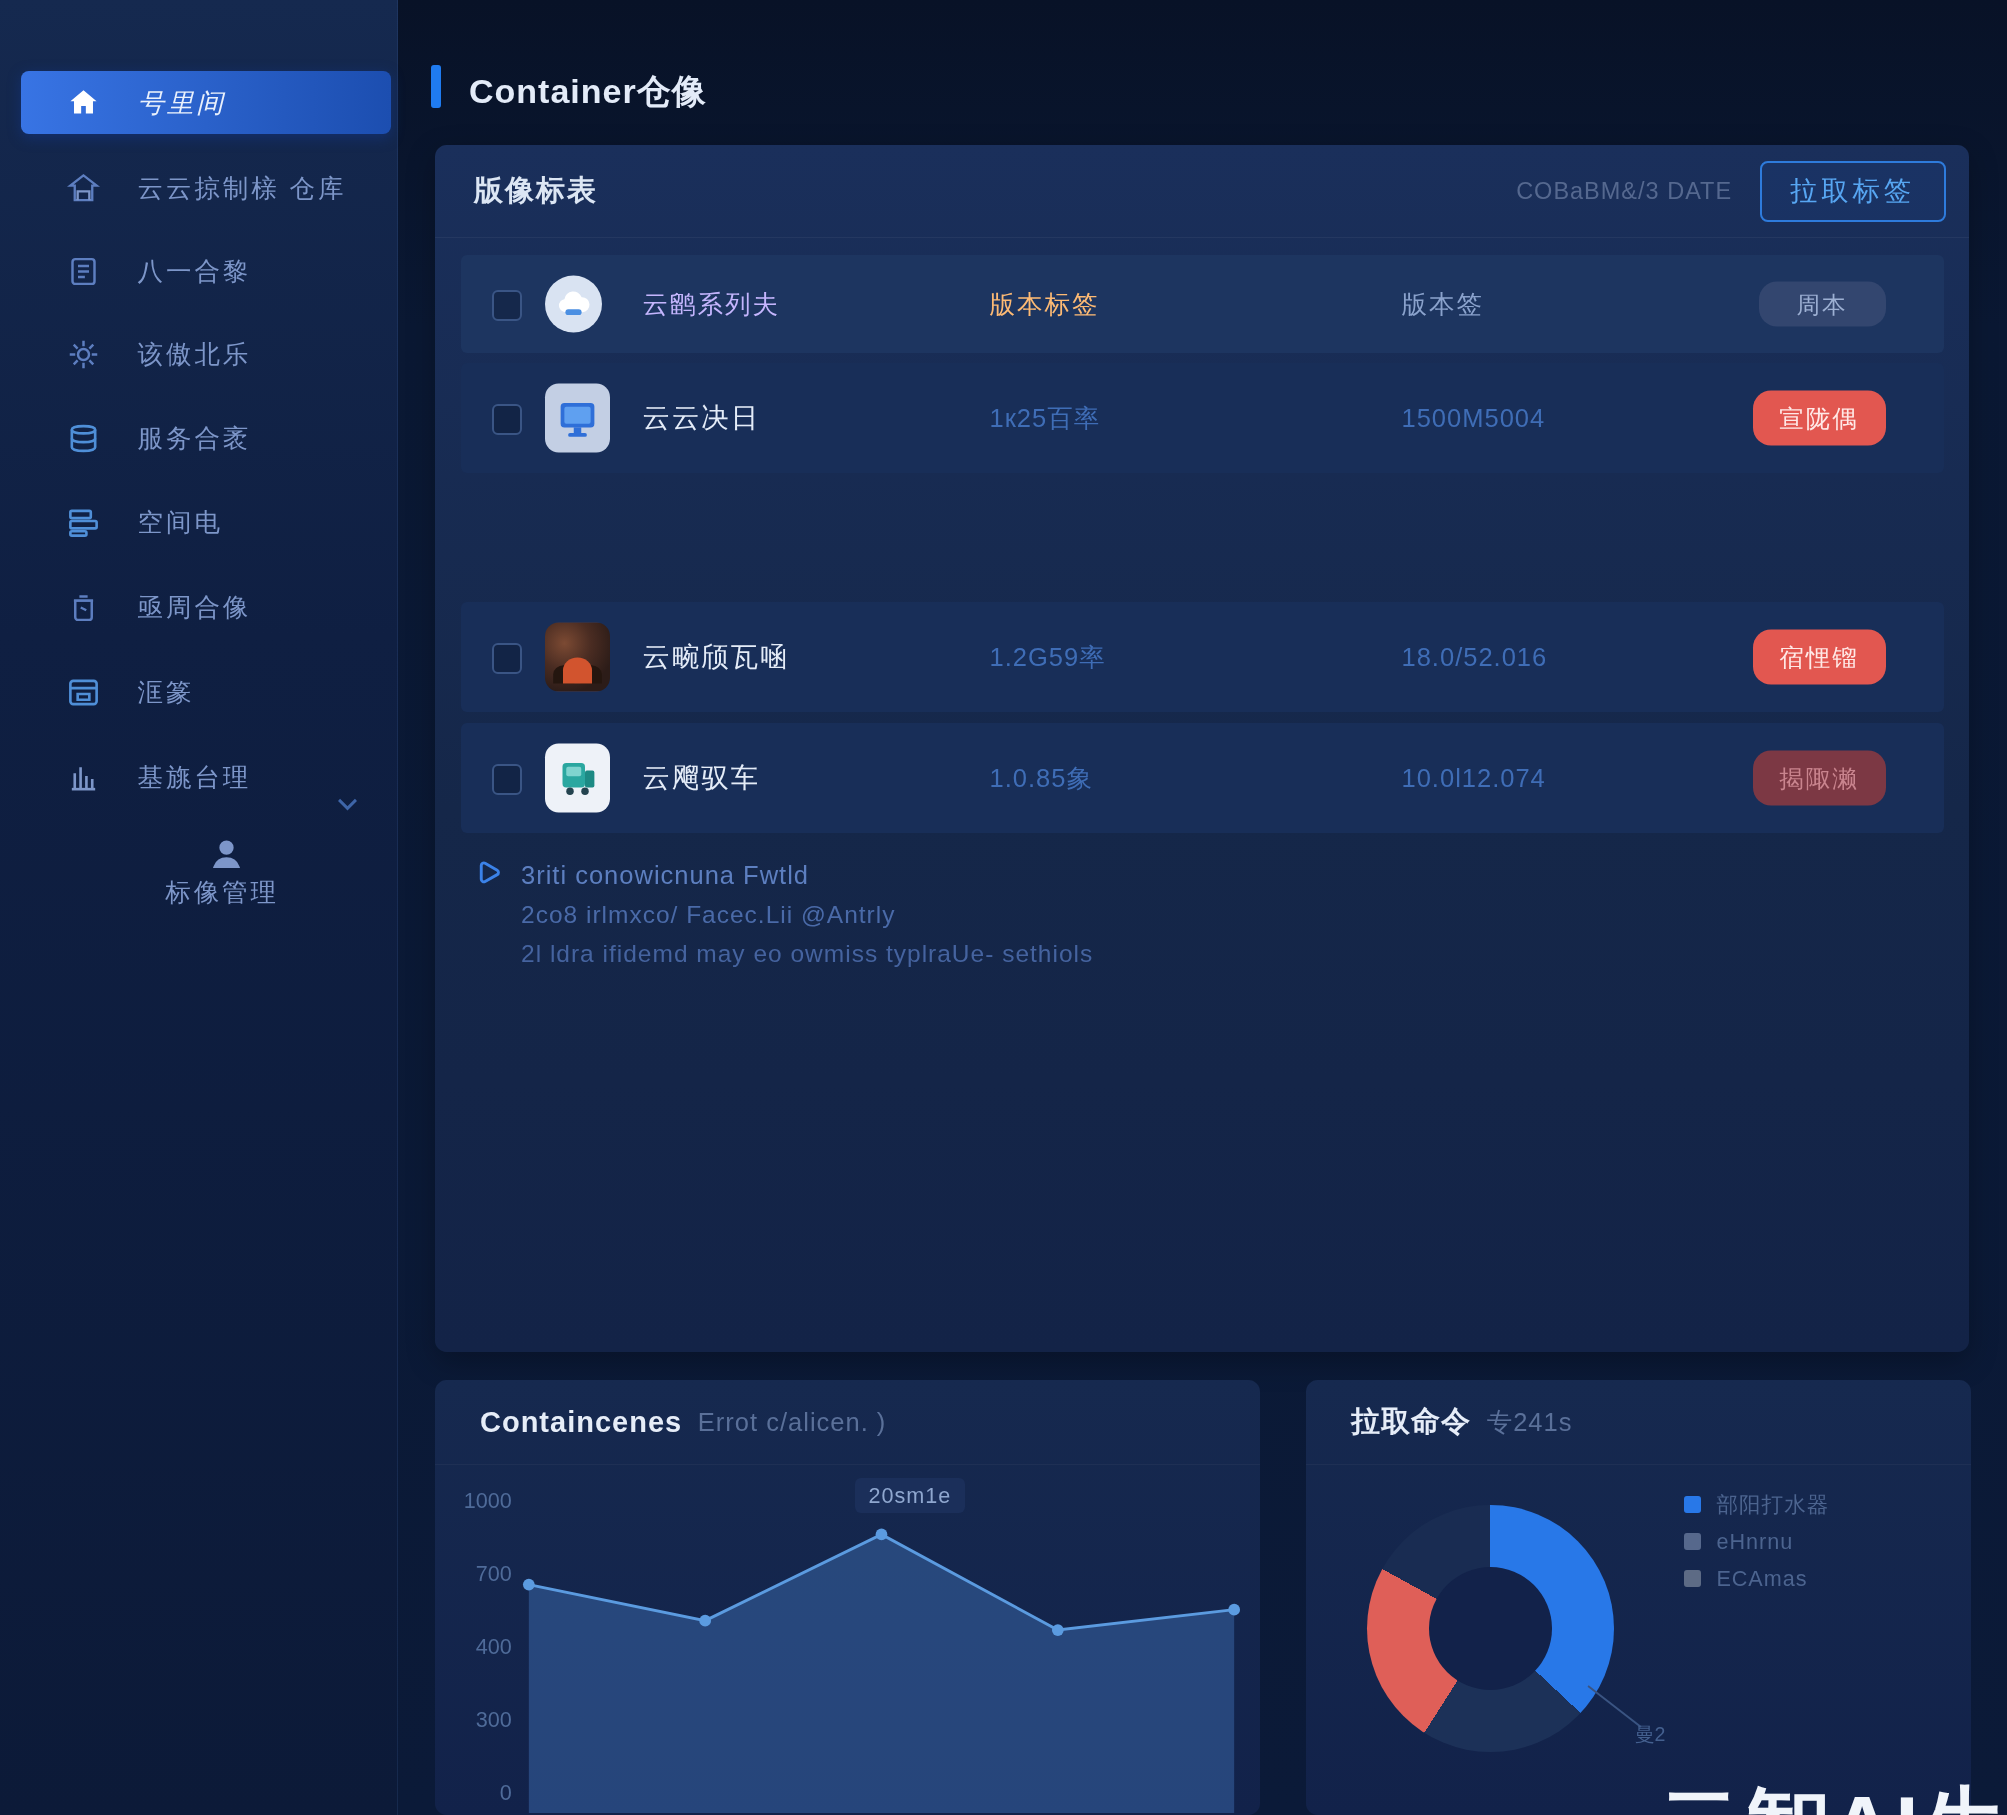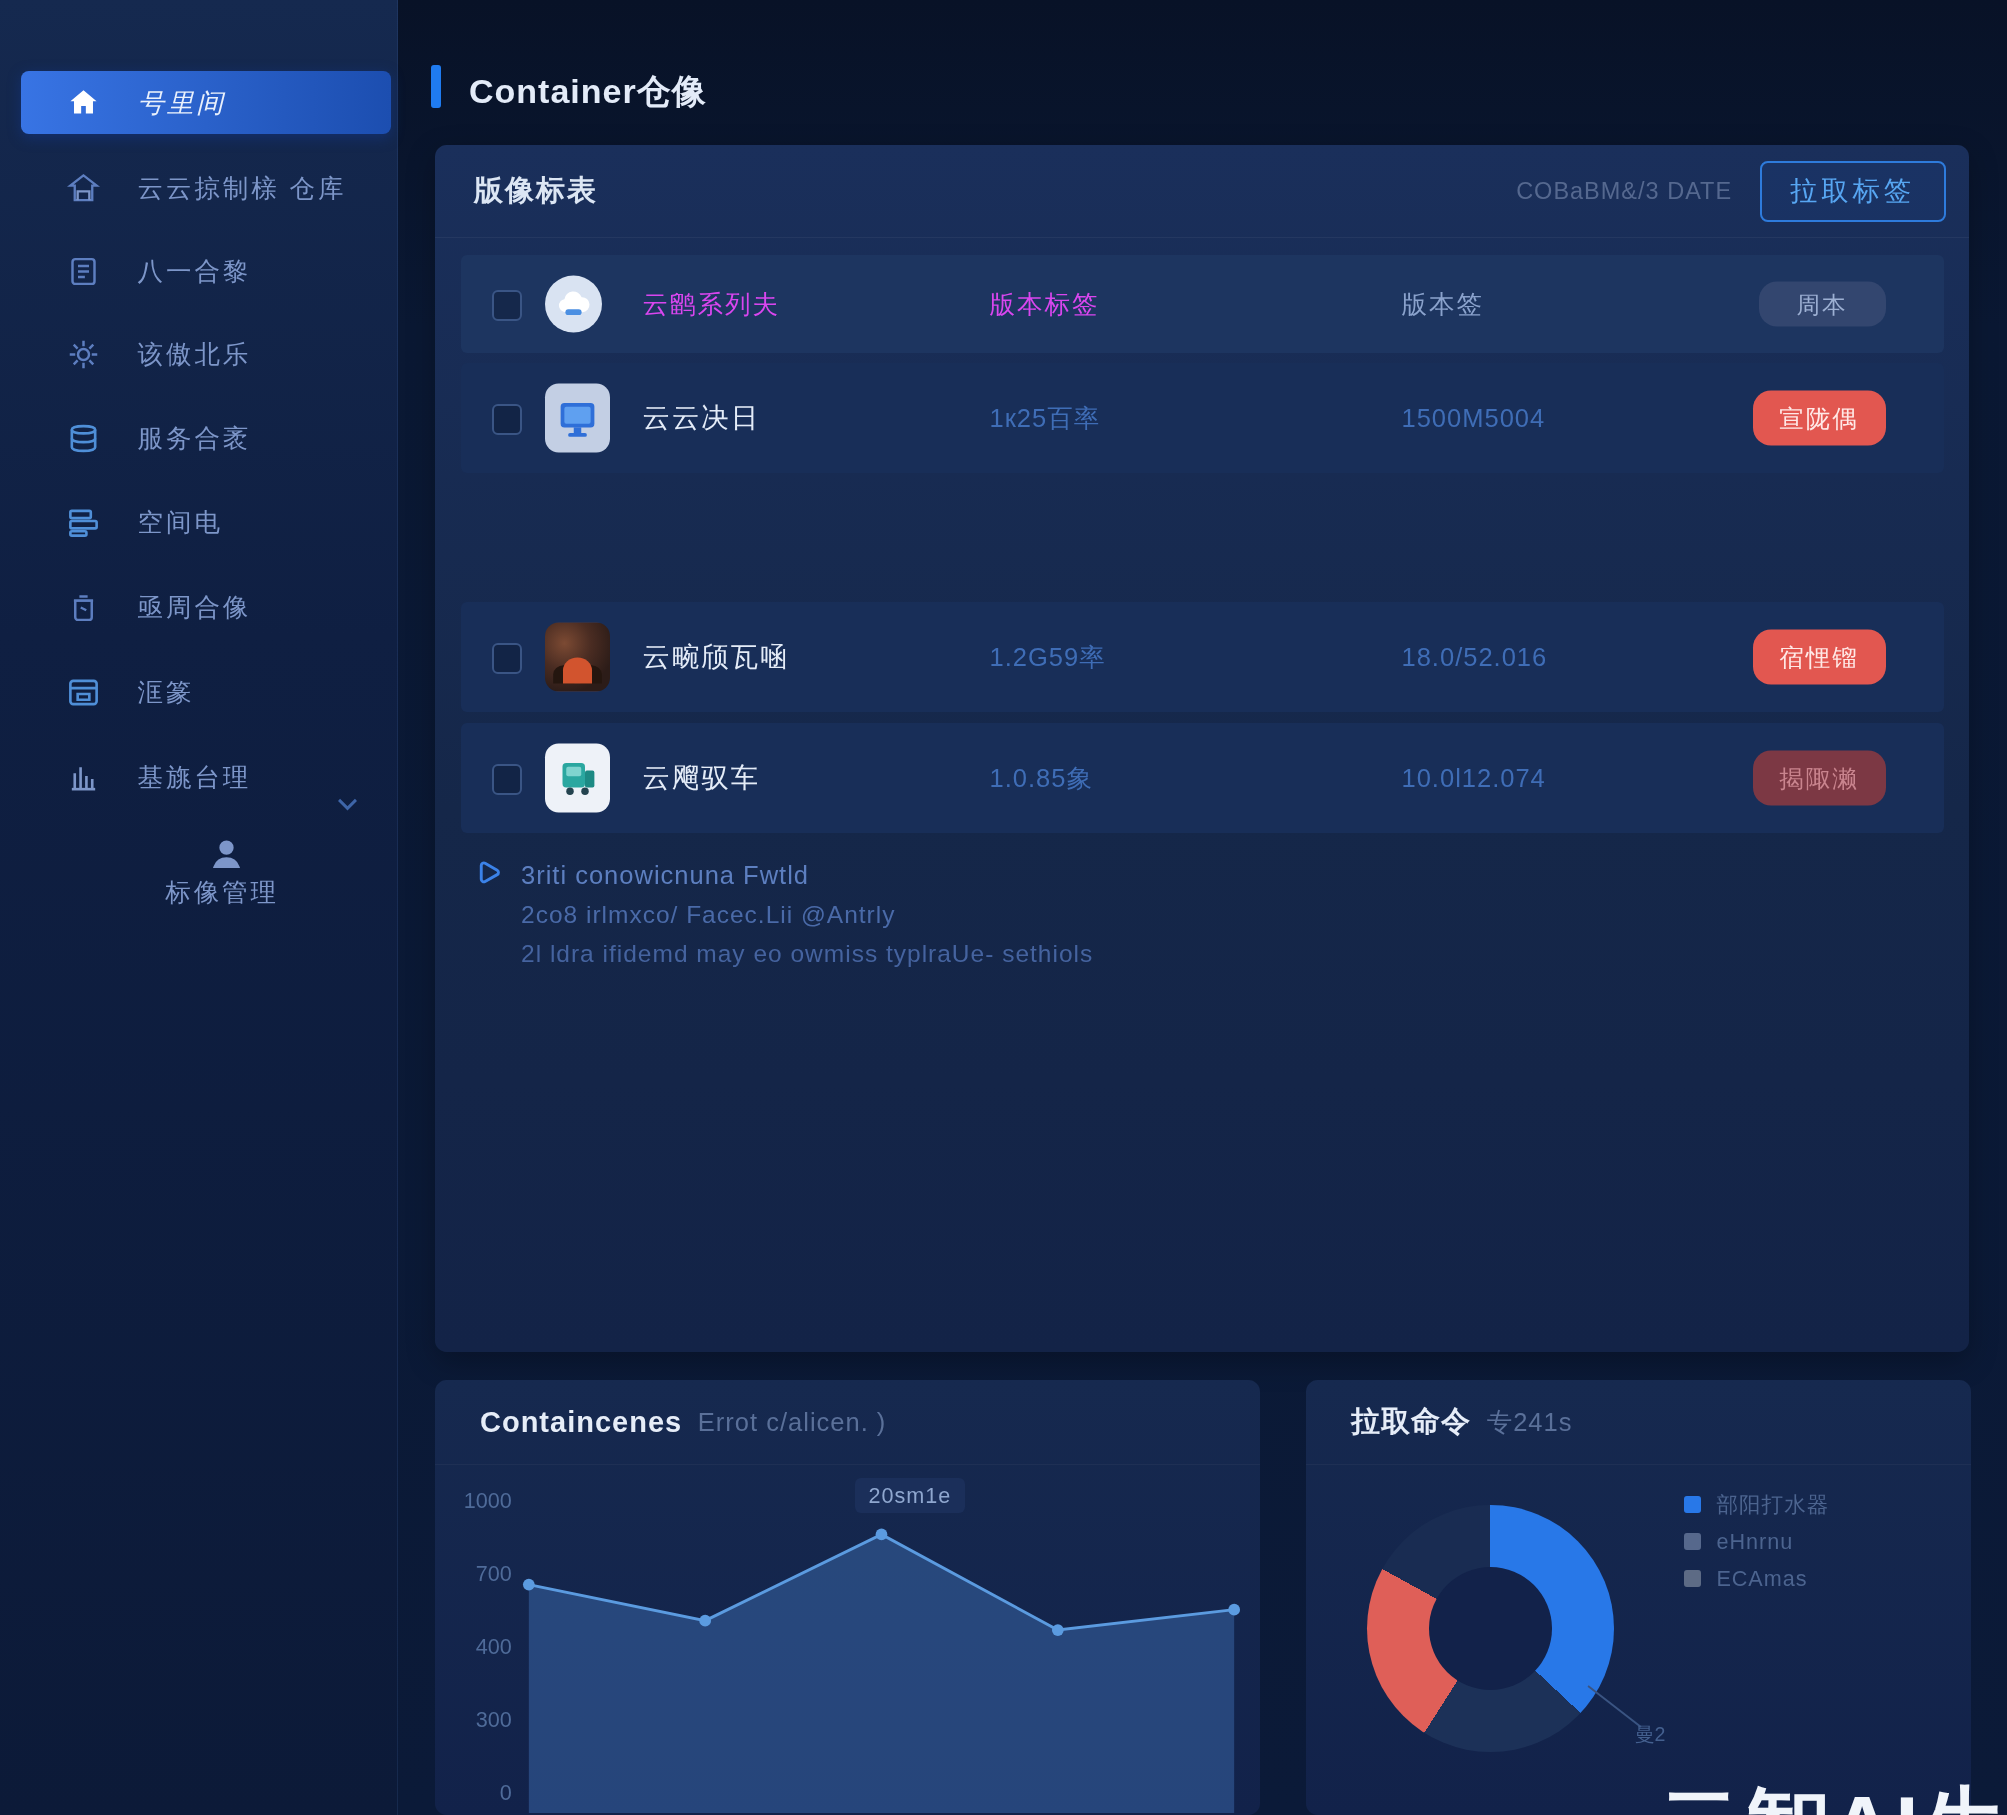--- a/index.html
+++ b/index.html
@@ -35,22 +35,22 @@
     background:rgba(30,80,170,0.12);color:#57a6f2;font-size:27.4px;letter-spacing:3.9px;
     display:flex;align-items:center;justify-content:center;}
   .thead{position:absolute;left:25.5px;top:110px;width:1483px;height:98px;background:#1d3560;border-radius:5.9px;}
   .trow{position:absolute;left:25.5px;width:1483px;height:110px;background:#182e58;border-radius:5.9px;}
   .trow.selected{background:#274478;outline:2px solid #3f6cc8;}
   .cbx{position:absolute;left:31px;top:50%;margin-top:-13.7px;width:26.5px;height:26.5px;border:2px solid #3a5585;
     border-radius:5.9px;background:rgba(8,16,38,0.35);}
   .cell-name{position:absolute;left:182px;top:50%;transform:translateY(-50%);color:#e4ecf8;font-size:27.4px;letter-spacing:2px;}
   .cell-tag{position:absolute;left:529px;top:50%;transform:translateY(-50%);color:#3f6db6;font-size:25.5px;letter-spacing:1px;}
   .cell-digest{position:absolute;left:941px;top:50%;transform:translateY(-50%);color:#3f6db6;font-size:25.5px;letter-spacing:1px;}
-  .hd-name{position:absolute;left:182px;top:50%;transform:translateY(-50%);color:#d946ef;font-size:25.5px;letter-spacing:2px;font-family:Liberation Mono, monospace;}
-  .hd-tag{position:absolute;left:529px;top:50%;transform:translateY(-50%);color:#d946ef;font-size:25.5px;letter-spacing:2px;}
+  .hd-name{position:absolute;left:182px;top:50%;transform:translateY(-50%);color:#c4b5fd;font-size:25.5px;letter-spacing:2px;font-family:Liberation Mono, monospace;}
+  .hd-tag{position:absolute;left:529px;top:50%;transform:translateY(-50%);color:#fdba74;font-size:25.5px;letter-spacing:2px;}
   .hd-digest{position:absolute;left:941px;top:50%;transform:translateY(-50%);color:#8aa2cc;font-size:25.5px;letter-spacing:2px;}
   .act-btn{position:absolute;right:58px;top:50%;transform:translateY(-50%);width:133px;height:55px;border-radius:18px;
     background:#e25750;color:#ffe9e7;font-size:24.5px;letter-spacing:2px;display:flex;align-items:center;justify-content:center;}
   .act-btn.muted{background:#7c3844;color:#c9848e;}
   .act-btn.gray{background:#33466f;color:#9db0d3;height:45px;width:127px;font-size:23.5px;}
   .row-icon{position:absolute;left:84px;top:50%;transform:translateY(-50%);width:65px;height:69px;border-radius:13.7px;
     display:flex;align-items:center;justify-content:center;overflow:hidden;}
   .cloud-badge{position:absolute;left:84px;top:50%;transform:translateY(-50%);width:57px;height:57px;border-radius:50%;
     background:#d9e3f2;display:flex;align-items:center;justify-content:center;}
   .photo-av{background:

